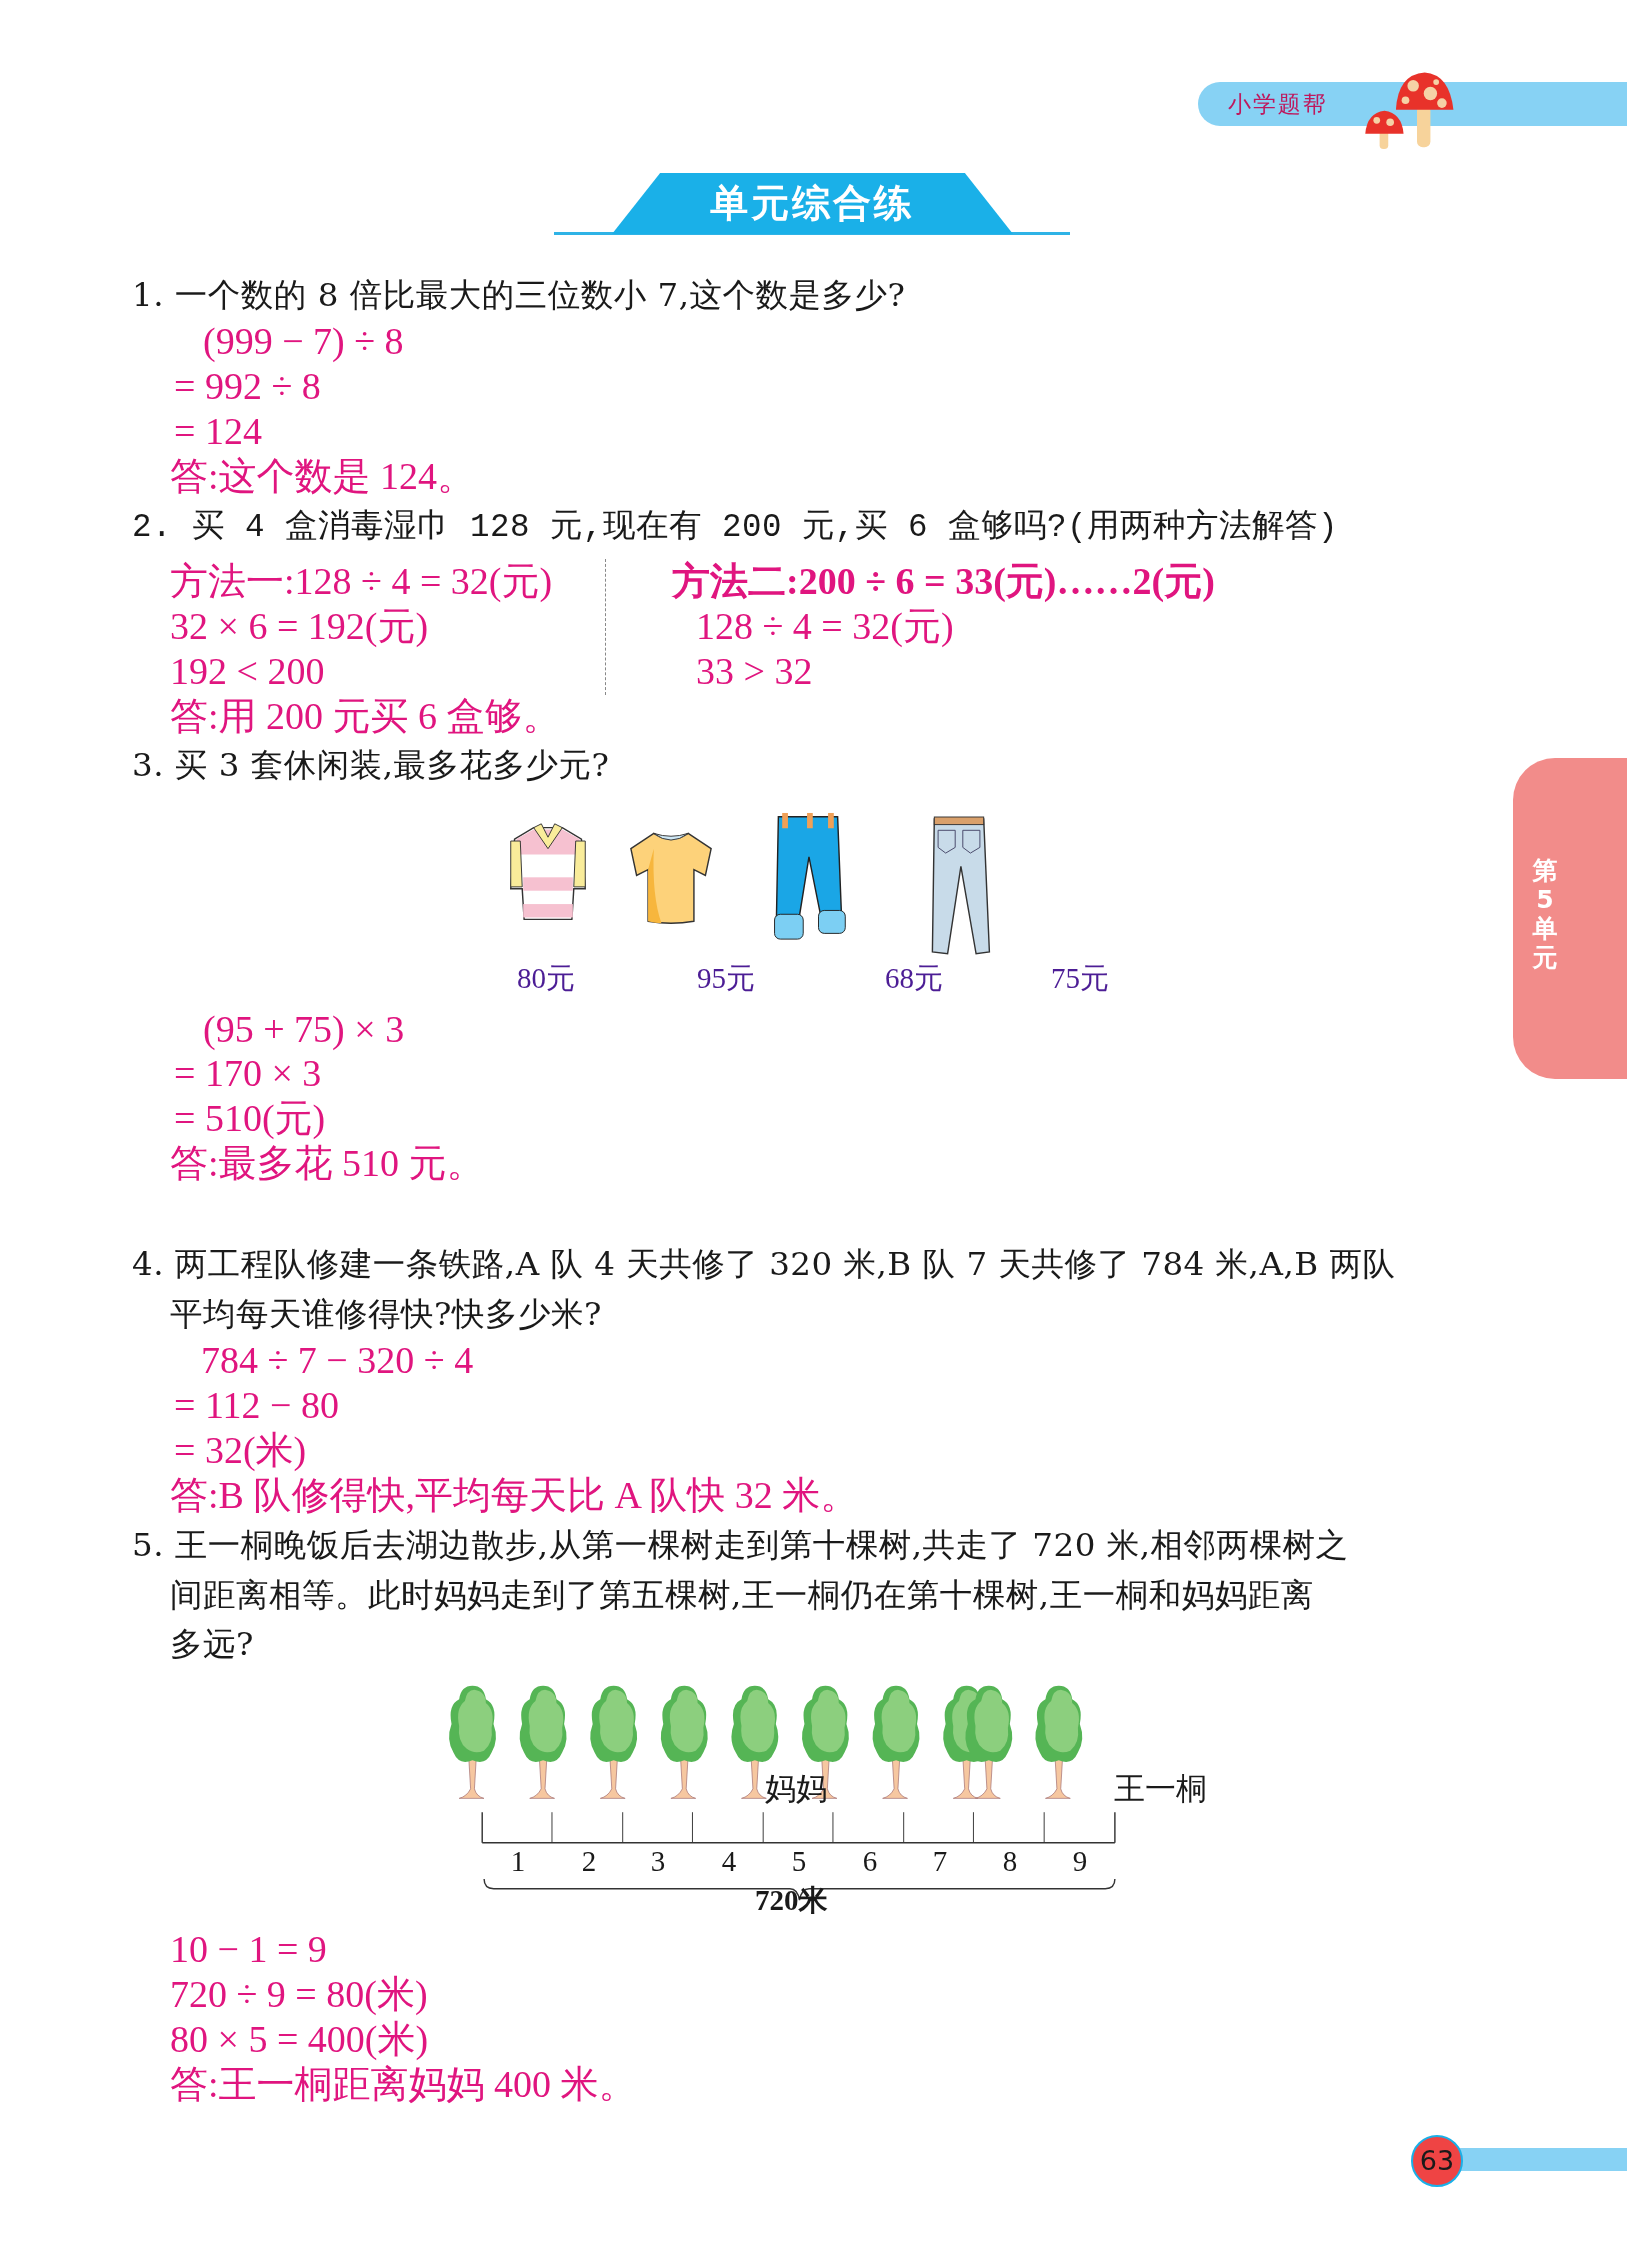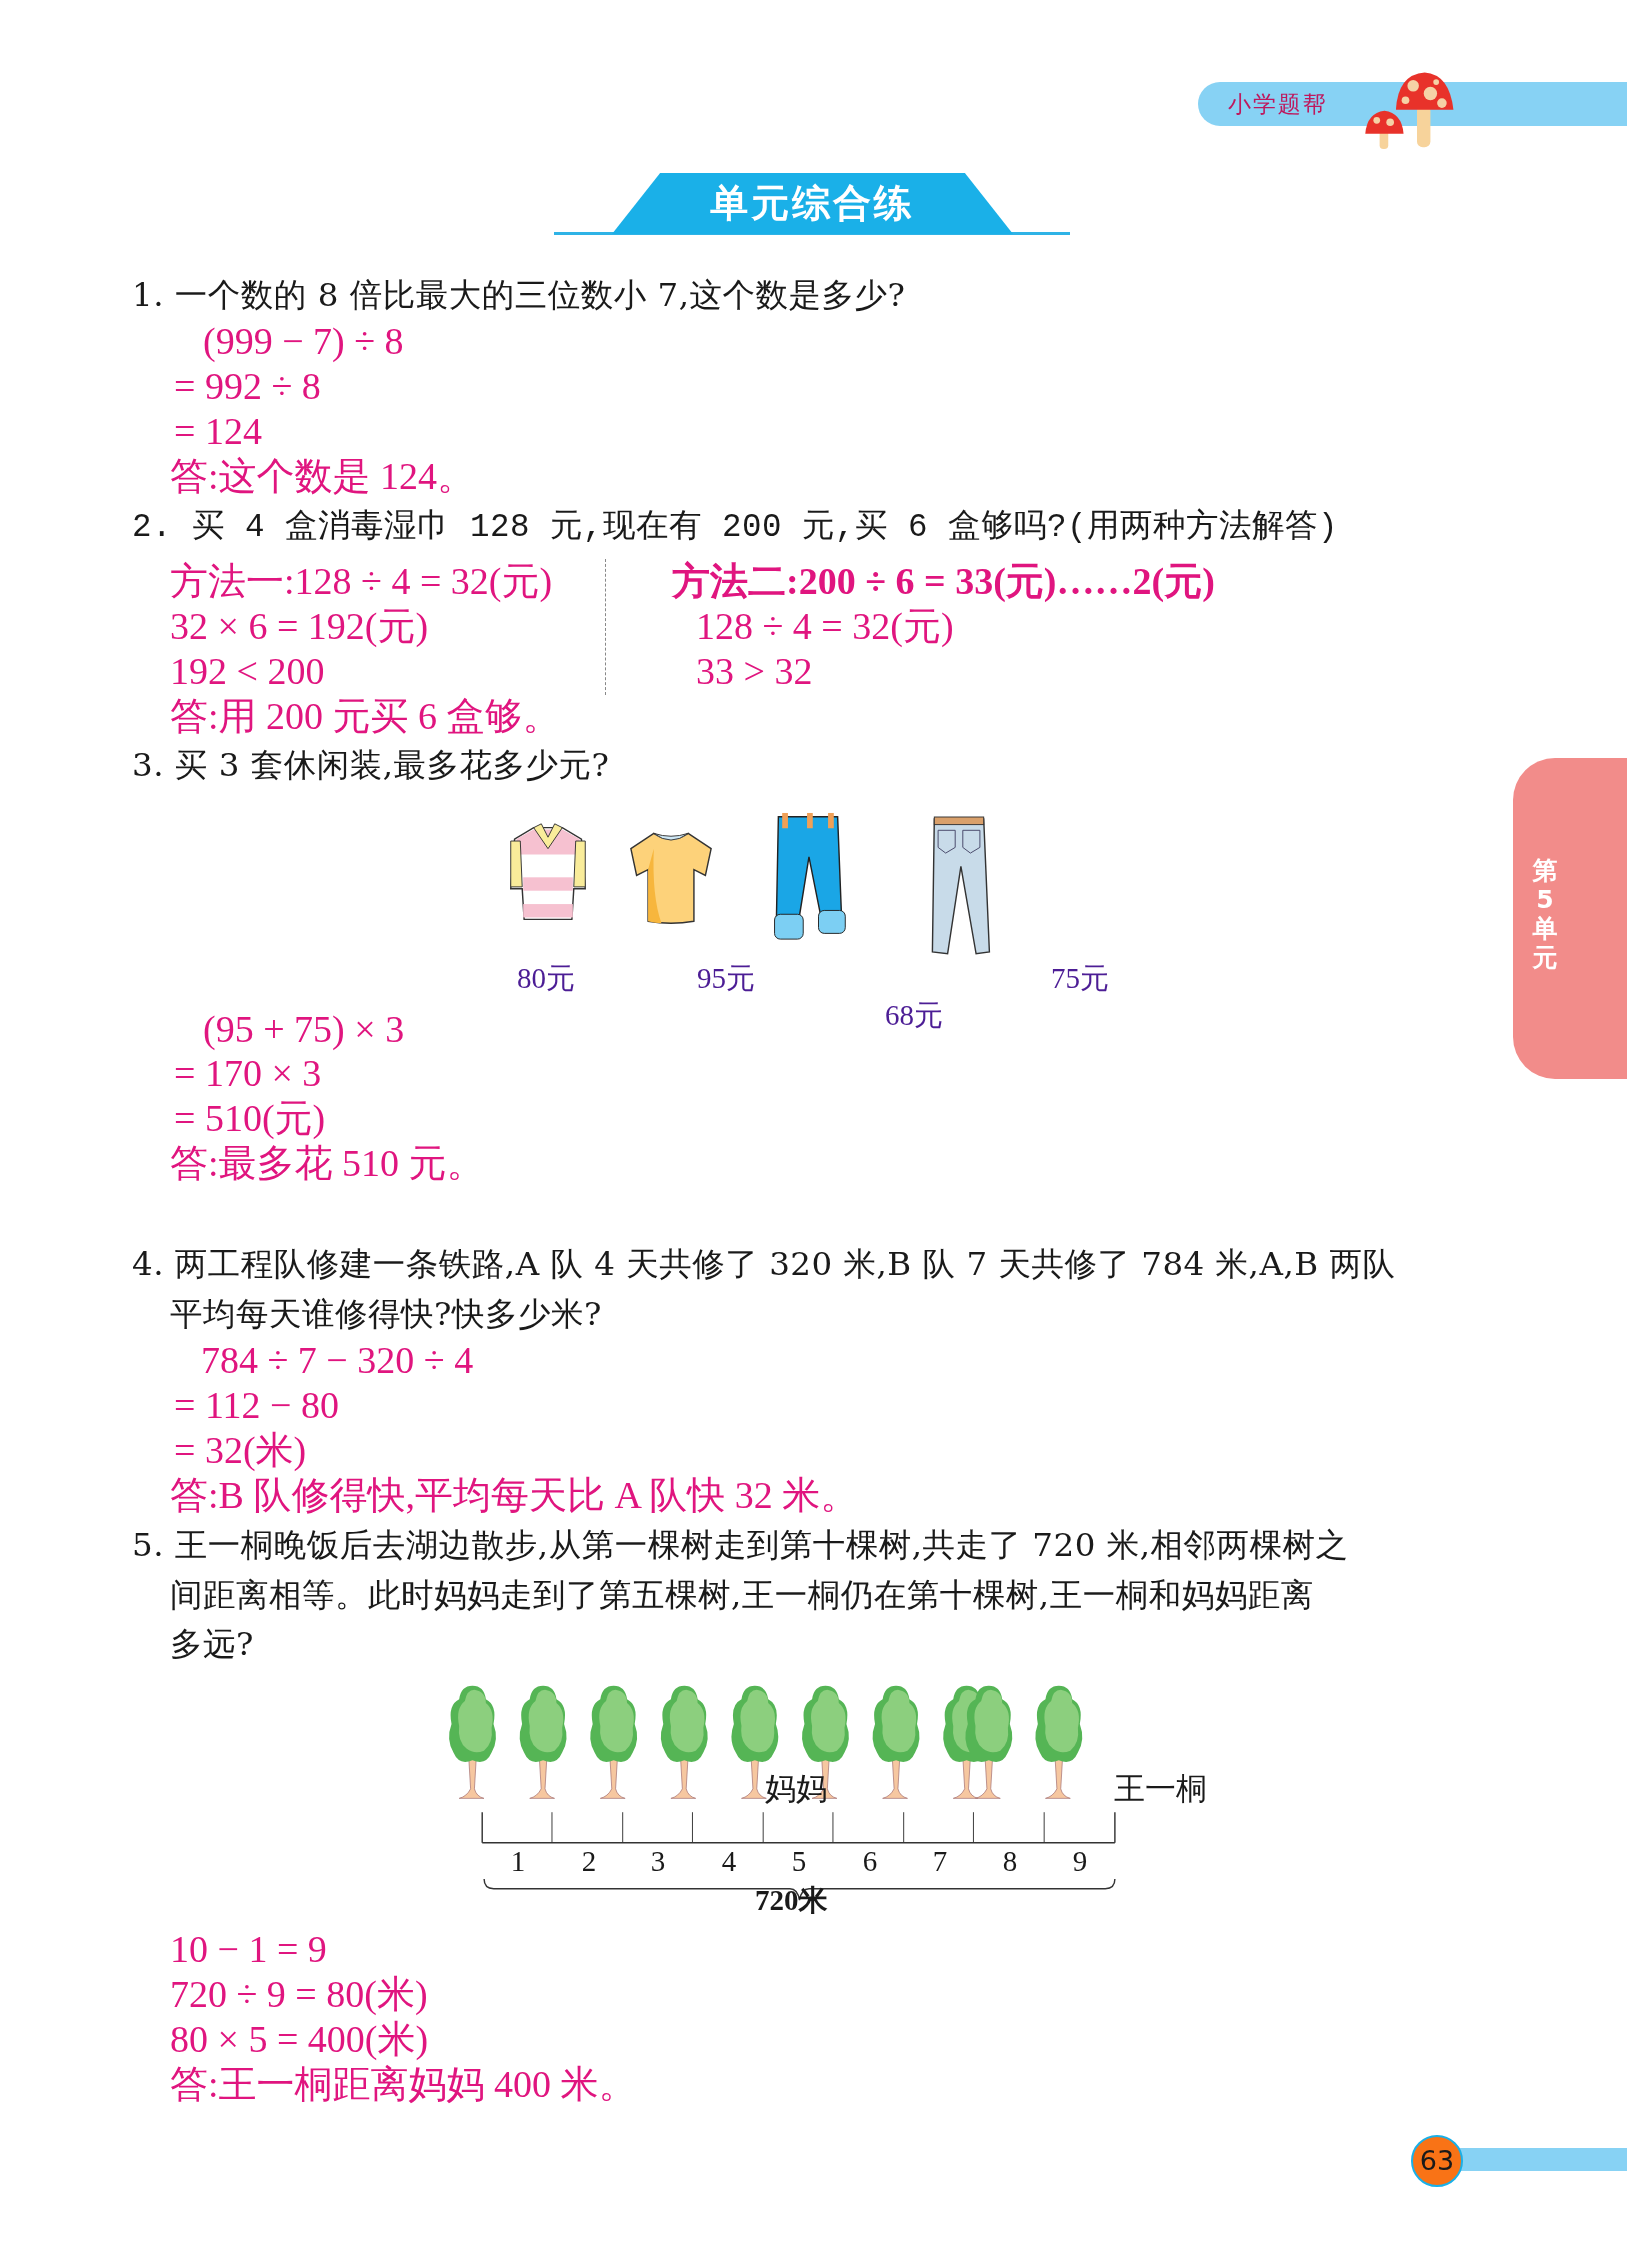--- a/index.html
+++ b/index.html
@@ -11,21 +11,21 @@
   .brand-bar{left:1198px;top:82px;width:430px;height:44px;background:#87d2f4;border-radius:22px 0 0 22px;}
   .brand-text{left:1228px;top:88px;font-family:"DejaVu Sans",sans-serif;font-size:23px;line-height:32.5px;color:#be185d;letter-spacing:1.9px;}
   .title-base{left:554px;top:232px;width:516px;height:2.9px;background:#2fb3e6;}
   .title-tab{left:612px;top:173px;width:401px;height:61px;background:#1ab0e8;clip-path:polygon(12% 0,88% 0,100% 100%,0 100%);border-radius:9.6px 9.6px 0 0;}
   .title-text{left:612px;top:173px;width:401px;height:75px;font-family:"DejaVu Sans",sans-serif;font-weight:bold;font-size:38px;line-height:61px;color:#fff;text-align:center;letter-spacing:2.9px;}
   .side-tab{left:1513px;top:758px;width:115px;height:321px;background:#f28c8a;border-radius:42px 0 0 42px;}
   .side-text{left:1528px;top:856px;width:34px;font-family:"DejaVu Sans",sans-serif;font-weight:bold;font-size:25px;line-height:29px;color:#fff;text-align:center;}
   .divider{left:605px;top:559px;height:136px;border-left:1.9px dashed #888;}
   .price{font-size:29px;line-height:38px;font-family:"Liberation Serif",serif;color:#4c1d95;text-align:left;width:115px;}
   .foot-bar{left:1453px;top:2148px;width:175px;height:23px;background:#87d2f4;}
-  .foot-circle{left:1411px;top:2135px;width:48px;height:48px;border:2.9px solid #1ab0e8;border-radius:50%;background:#f97316;font-family:"DejaVu Sans",sans-serif;font-size:27px;line-height:48px;text-align:center;}
+  .foot-circle{left:1411px;top:2135px;width:48px;height:48px;border:2.9px solid #1ab0e8;border-radius:50%;background:#ef4444;font-family:"DejaVu Sans",sans-serif;font-size:27px;line-height:48px;text-align:center;}
   .scale-num{font-size:29px;font-family:"Liberation Serif",serif;width:38px;text-align:center;line-height:32.5px;}
   .lbl{font-size:31px;font-family:"DejaVu Sans",sans-serif;line-height:34px;}
 </style>
 </head>
 <body>
 
 <div class="abs brand-bar"></div>
 <div class="abs brand-text">小学题帮</div>
 <svg class="abs" style="left:1348px;top:57px;" width="115" height="96" viewBox="0 0 120 100">
   <rect x="72" y="50" width="14" height="44" rx="6" fill="#f7d39b"></rect>
@@ -95,21 +95,21 @@
 </svg>
 <svg class="abs" style="left:921px;top:809px;" width="76" height="149" viewBox="0 0 80 156">
   <path d="M14 10 L66 10 L72 150 L58 152 L42 60 L28 152 L12 150 Z" fill="#c8dbe9" stroke="#333" stroke-width="1.5"></path>
   <rect x="14" y="8" width="52" height="8" fill="#d9a06b" stroke="#333"></rect>
   <path d="M18 22 L36 22 L36 40 L26 46 L18 40Z" fill="none" stroke="#446"></path>
   <path d="M44 22 L62 22 L62 40 L52 46 L44 40Z" fill="none" stroke="#446"></path>
 </svg>
 
 <div class="abs price" style="left:517px;top:959px;">80元</div>
 <div class="abs price" style="left:697px;top:959px;">95元</div>
-<div class="abs price" style="left:885px;top:996px;">68元</div>
+<div class="abs price" style="left:885px;top:959px;">68元</div>
 <div class="abs price" style="left:1051px;top:959px;">75元</div>
 
 <div class="abs a" style="left:203px;top:1007px;">(95 + 75) × 3</div>
 <div class="abs a" style="left:174px;top:1051px;">= 170 × 3</div>
 <div class="abs a" style="left:174px;top:1096px;">= 510(元)</div>
 <div class="abs a" style="left:170px;top:1141px;">答:最多花 510 元。</div>
 
 <div class="abs q" style="left:132px;top:1239px;">4. 两工程队修建一条铁路,A 队 4 天共修了 320 米,B 队 7 天共修了 784 米,A,B 两队</div>
 <div class="abs q" style="left:170px;top:1289px;">平均每天谁修得快?快多少米?</div>
 <div class="abs a" style="left:201px;top:1338px;">784 ÷ 7 − 320 ÷ 4</div>

